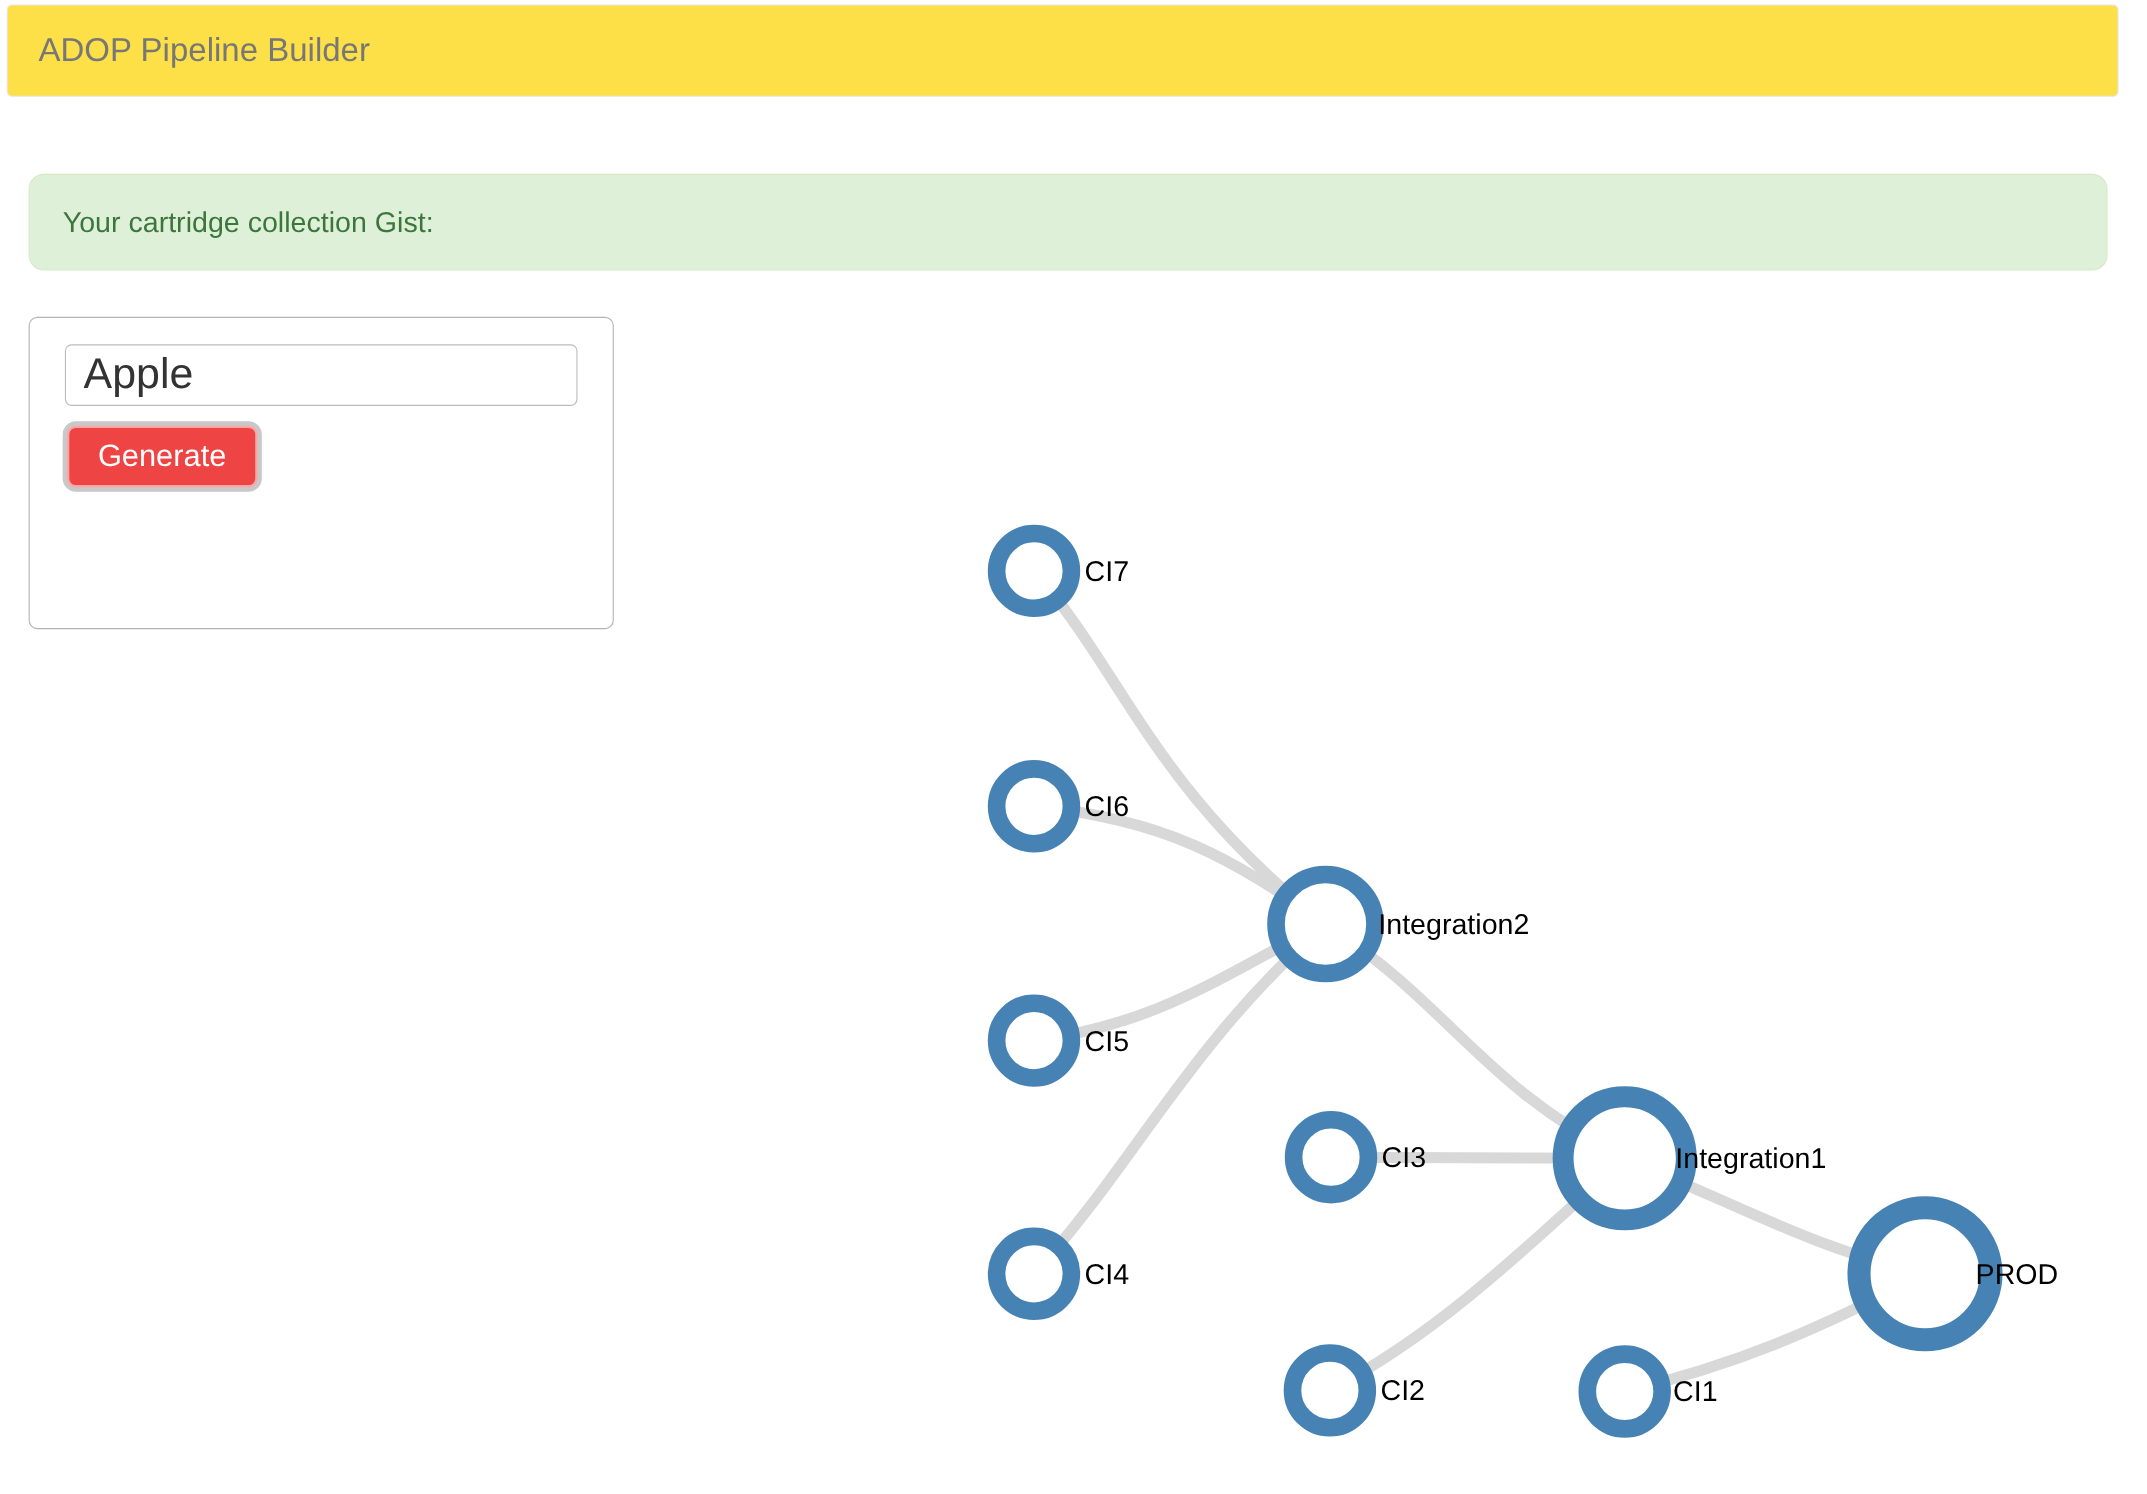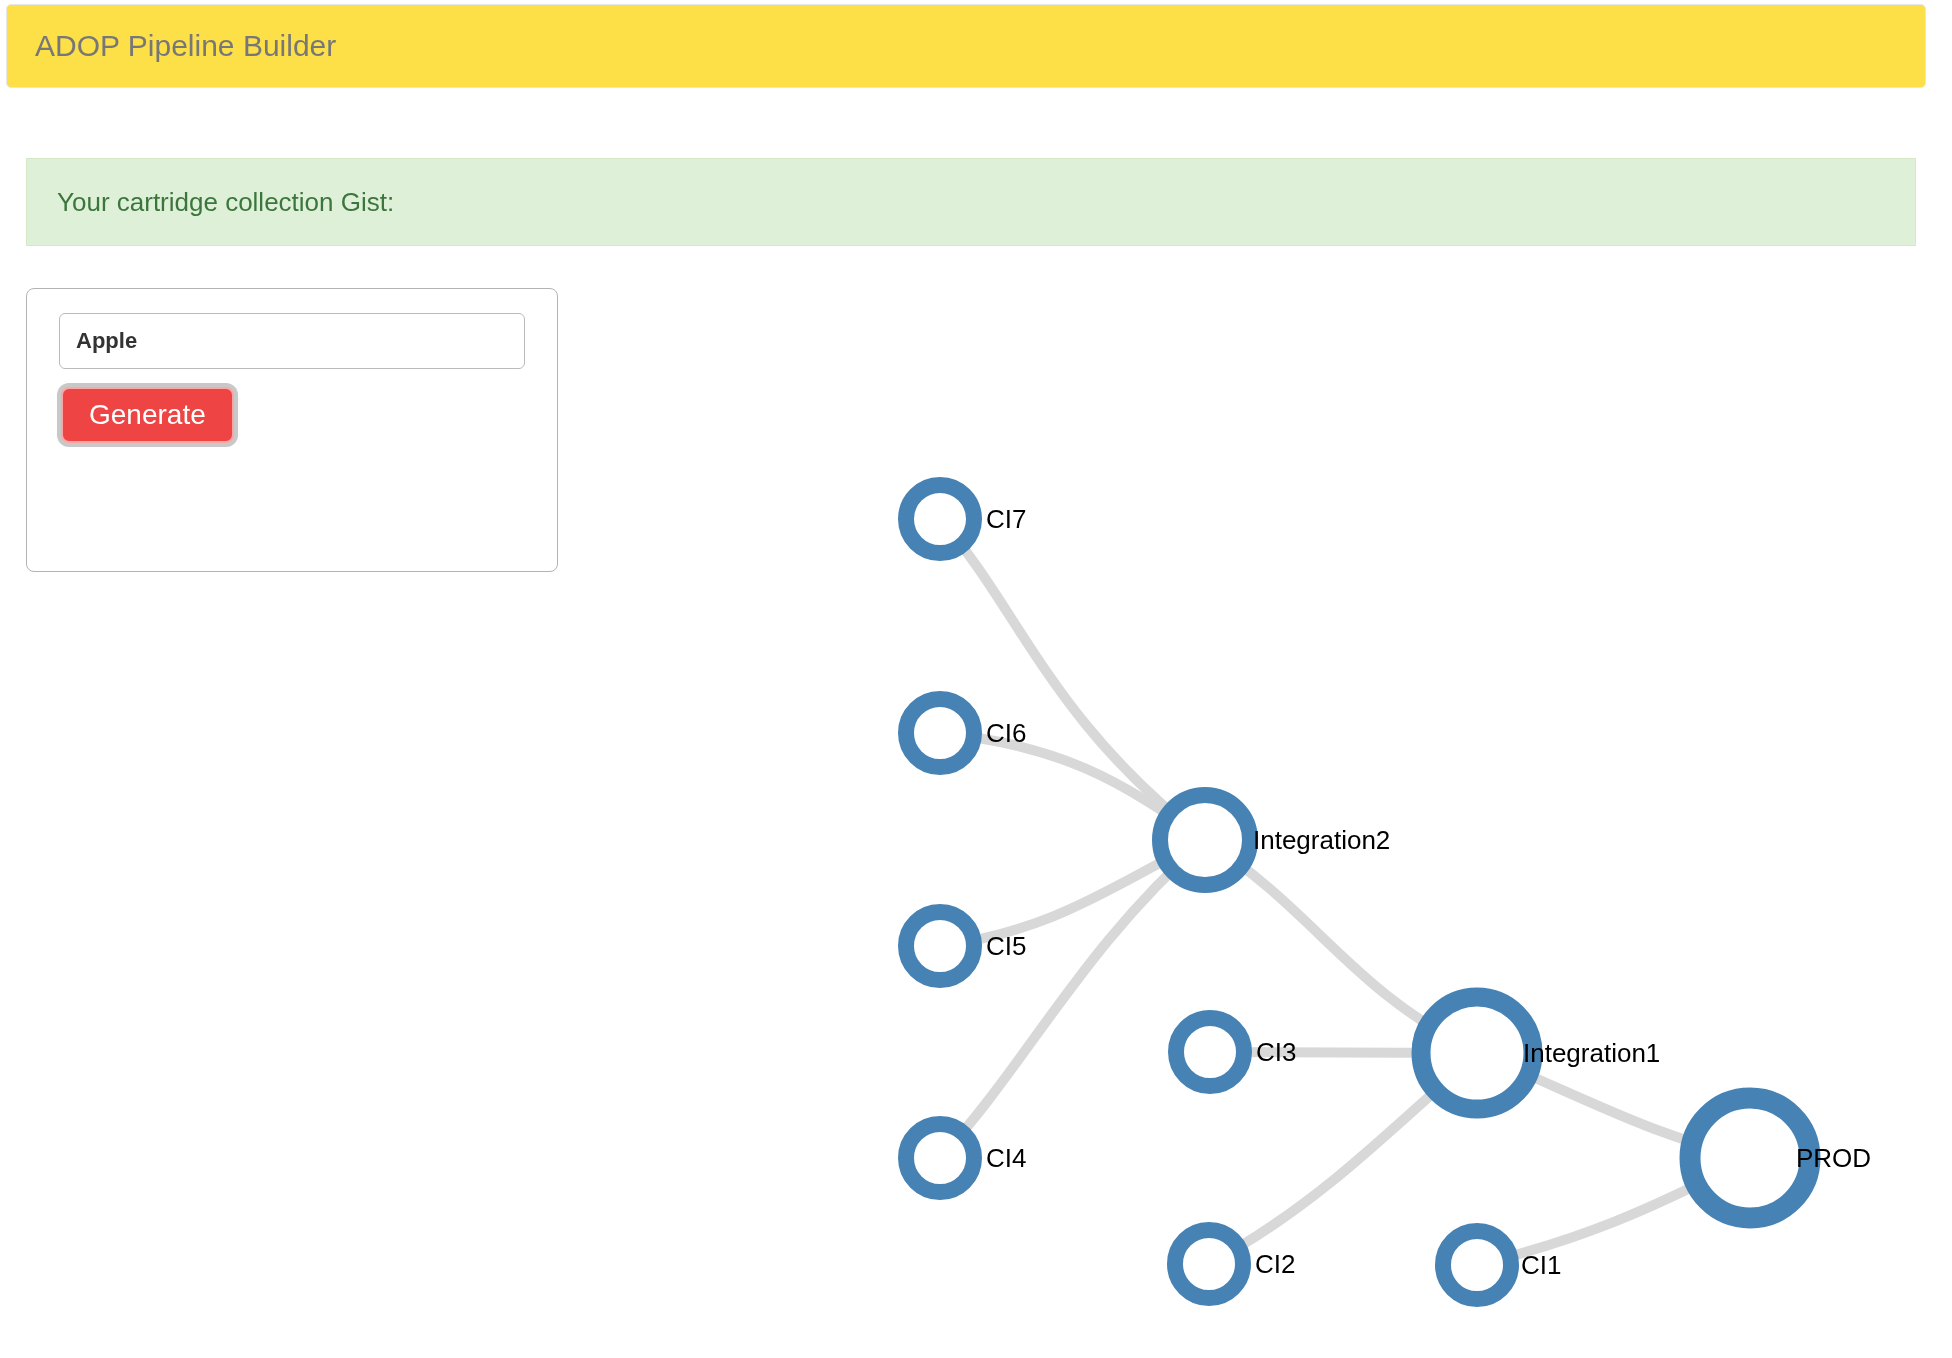--- a/index.html
+++ b/index.html
@@ -15,21 +15,21 @@
     background:#fde047;border:1px solid #e7e7e7;border-radius:5px;
     display:flex;align-items:center;box-sizing:border-box;
   }
   .navbar-brand{
     padding-left:28px;font-size:30px;color:#777;text-decoration:none;
   }
 
   
   .alert-success{
     position:absolute;top:158px;left:26px;right:36px;height:88px;
-    background:#dff0d8;border:1px solid #d6e9c6;border-radius:0;
+    background:#dff0d8;border:1px solid #d6e9c6;border-radius:14px;
     display:flex;align-items:center;padding:0 30px;box-sizing:border-box;
     font-size:26px;color:#3c763d;text-align:center;
   }
   .gist-link{color:#337ab7;text-decoration:none;margin-left:9px;}
 
   
   .dialog{
     position:absolute;top:288px;left:26px;width:532px;height:284px;
     background:#fff;border:1px solid #b3b3b3;border-radius:8px;
     padding:6px;box-sizing:border-box;
@@ -49,24 +49,23 @@
     display:flex;align-items:center;justify-content:center;
     cursor:pointer;padding:0;
   }
   .dialog-close span{
     font-size:22px;font-weight:bold;color:#8a8a8a;line-height:1;
   }
   .dialog-content{padding:18px 26px 0 26px;}
   .project-input{
     width:100%;height:56px;box-sizing:border-box;
     border:1px solid #bbbbbb;border-radius:6px;
-    font-size:22px;color:#333;padding:12px 16px;
+    font-size:39px;color:#333;padding:12px 16px;
     font-family:"Liberation Sans", sans-serif;
     outline:none;
-    font-weight:bold;
   }
   .generate-btn{
     margin:18px 0 0 2px;
     background:#ef4444;
     border:2px solid #fca5a5;
     border-radius:8px;
     box-shadow:0 0 0 4px #c8c8c8;
     color:#ffffff;font-size:28px;
     padding:10px 26px;cursor:pointer;
     font-family:"Liberation Sans", sans-serif;

